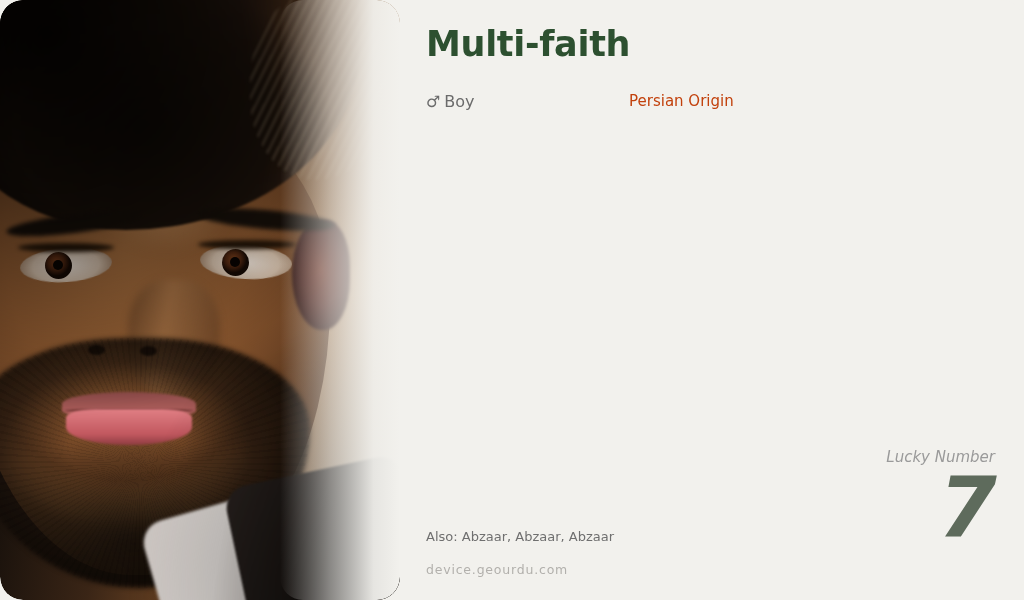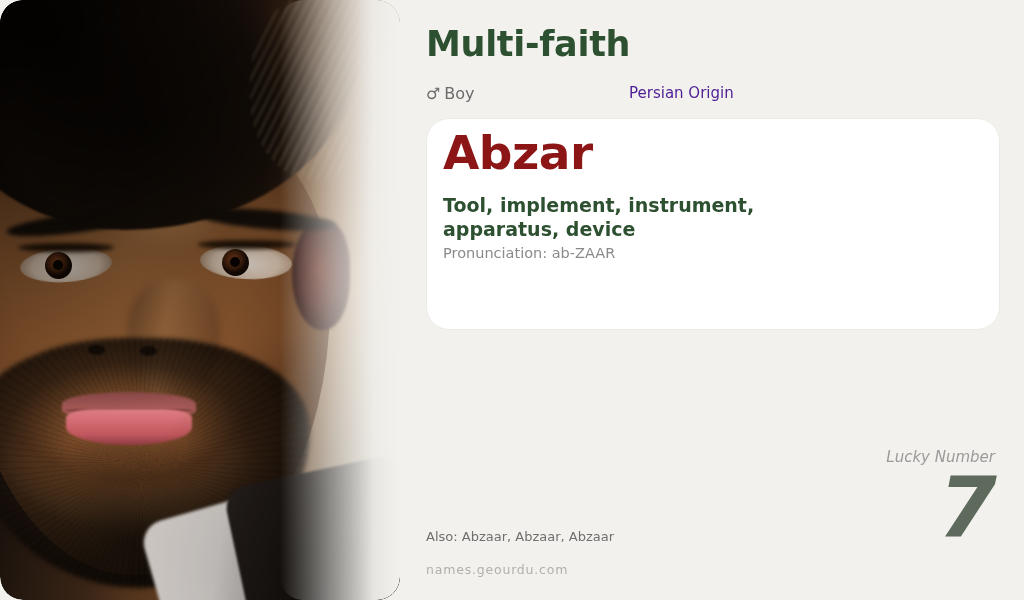--- a/index.html
+++ b/index.html
@@ -158,29 +158,29 @@
   }
 
   
   .content { position:absolute; left:426px; top:0; width:598px; height:600px; }
 
   .title {
     position:absolute; left:0; top:24px;
     font-size:35px; font-weight:bold; color:#2d5030;
     letter-spacing:-.3px;
   }
-  .meta { position:absolute; left:0; top:84px; width:580px; height:22px; }
+  .meta { position:absolute; left:0; top:92px; width:580px; height:22px; }
   .meta .gender {
     position:absolute; left:0; top:0;
     font-size:16px; color:#6b6b6b;
   }
   .meta .gender .sym { font-size:16px; margin-right:4px; color:#6b6b6b; }
   .meta .origin {
     position:absolute; left:203px; top:0;
-    font-size:15px; color:#4c1d95;
+    font-size:15px; color:#c2410c;
   }
 
   .card {
     position:absolute; left:0; top:118px;
     width:574px; height:212px;
     background:#ffffff;
     border:1px solid #eceae4;
   }
   .name {
     position:absolute; left:16px; top:9px;
@@ -258,28 +258,23 @@
 
   <div class="content">
 
     <div class="title">Multi-faith</div>
 
     <div class="meta">
       <div class="gender"><span class="sym">♂</span><span>Boy</span></div>
       <div class="origin">Persian Origin</div>
     </div>
 
-    <div class="card">
-      <div class="name">Abzar</div>
-      <div class="meaning">Tool, implement, instrument, apparatus, device</div>
-      <div class="pron">Pronunciation: ab-ZAAR</div>
-    </div>
 
     <div class="lucky">
       <div class="lucky-label">Lucky Number</div>
       <div class="lucky-num">7</div>
     </div>
 
     <div class="also">Also: Abzaar, Abzaar, Abzaar</div>
-    <div class="site">names.geourdu.com</div>
+    <div class="site">device.geourdu.com</div>
 
   </div>
 </div>
 
 </body></html>

